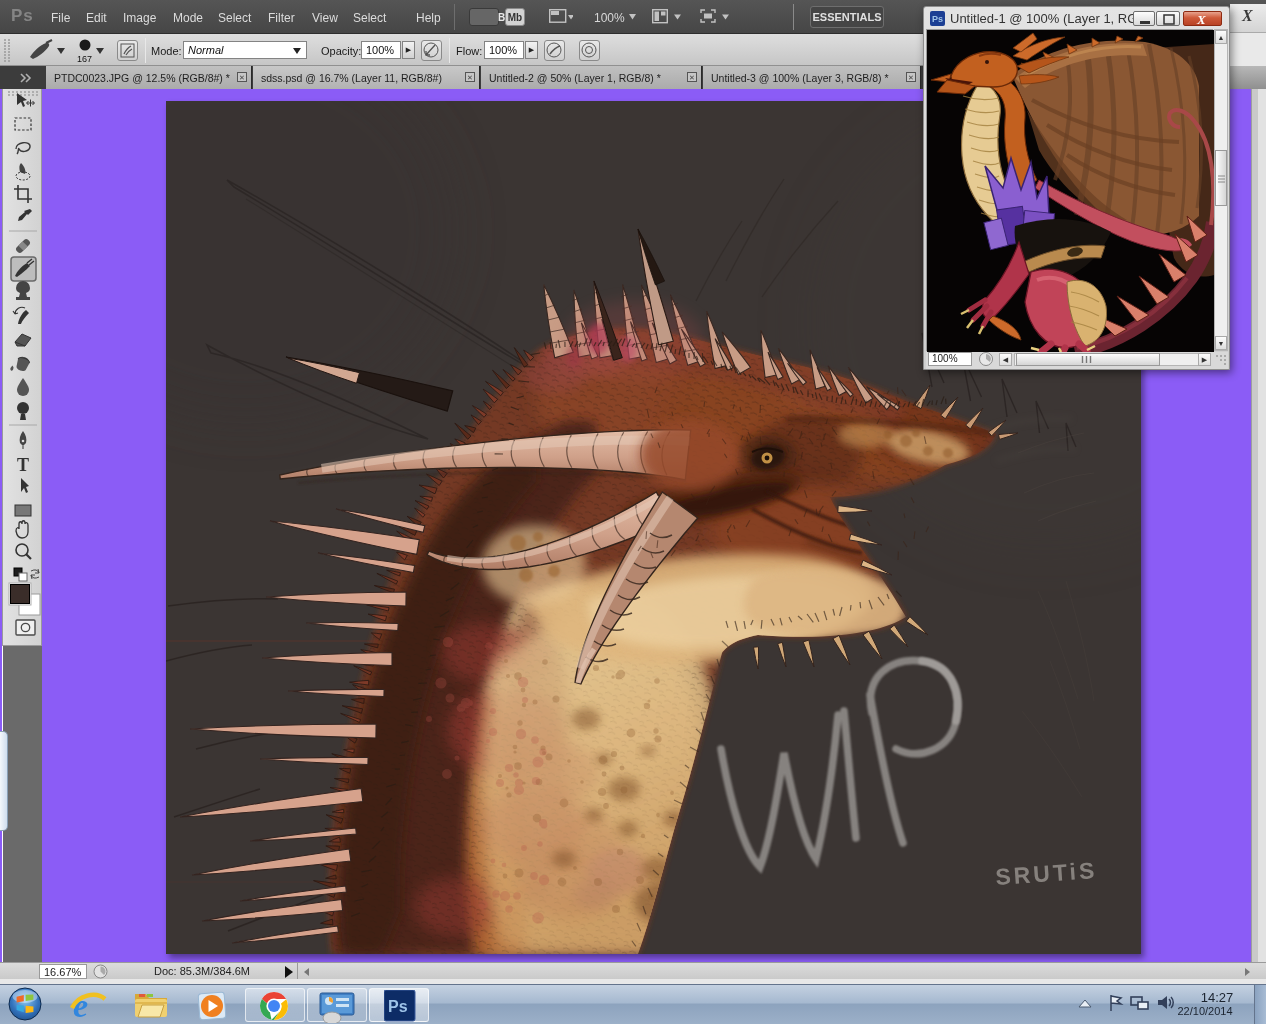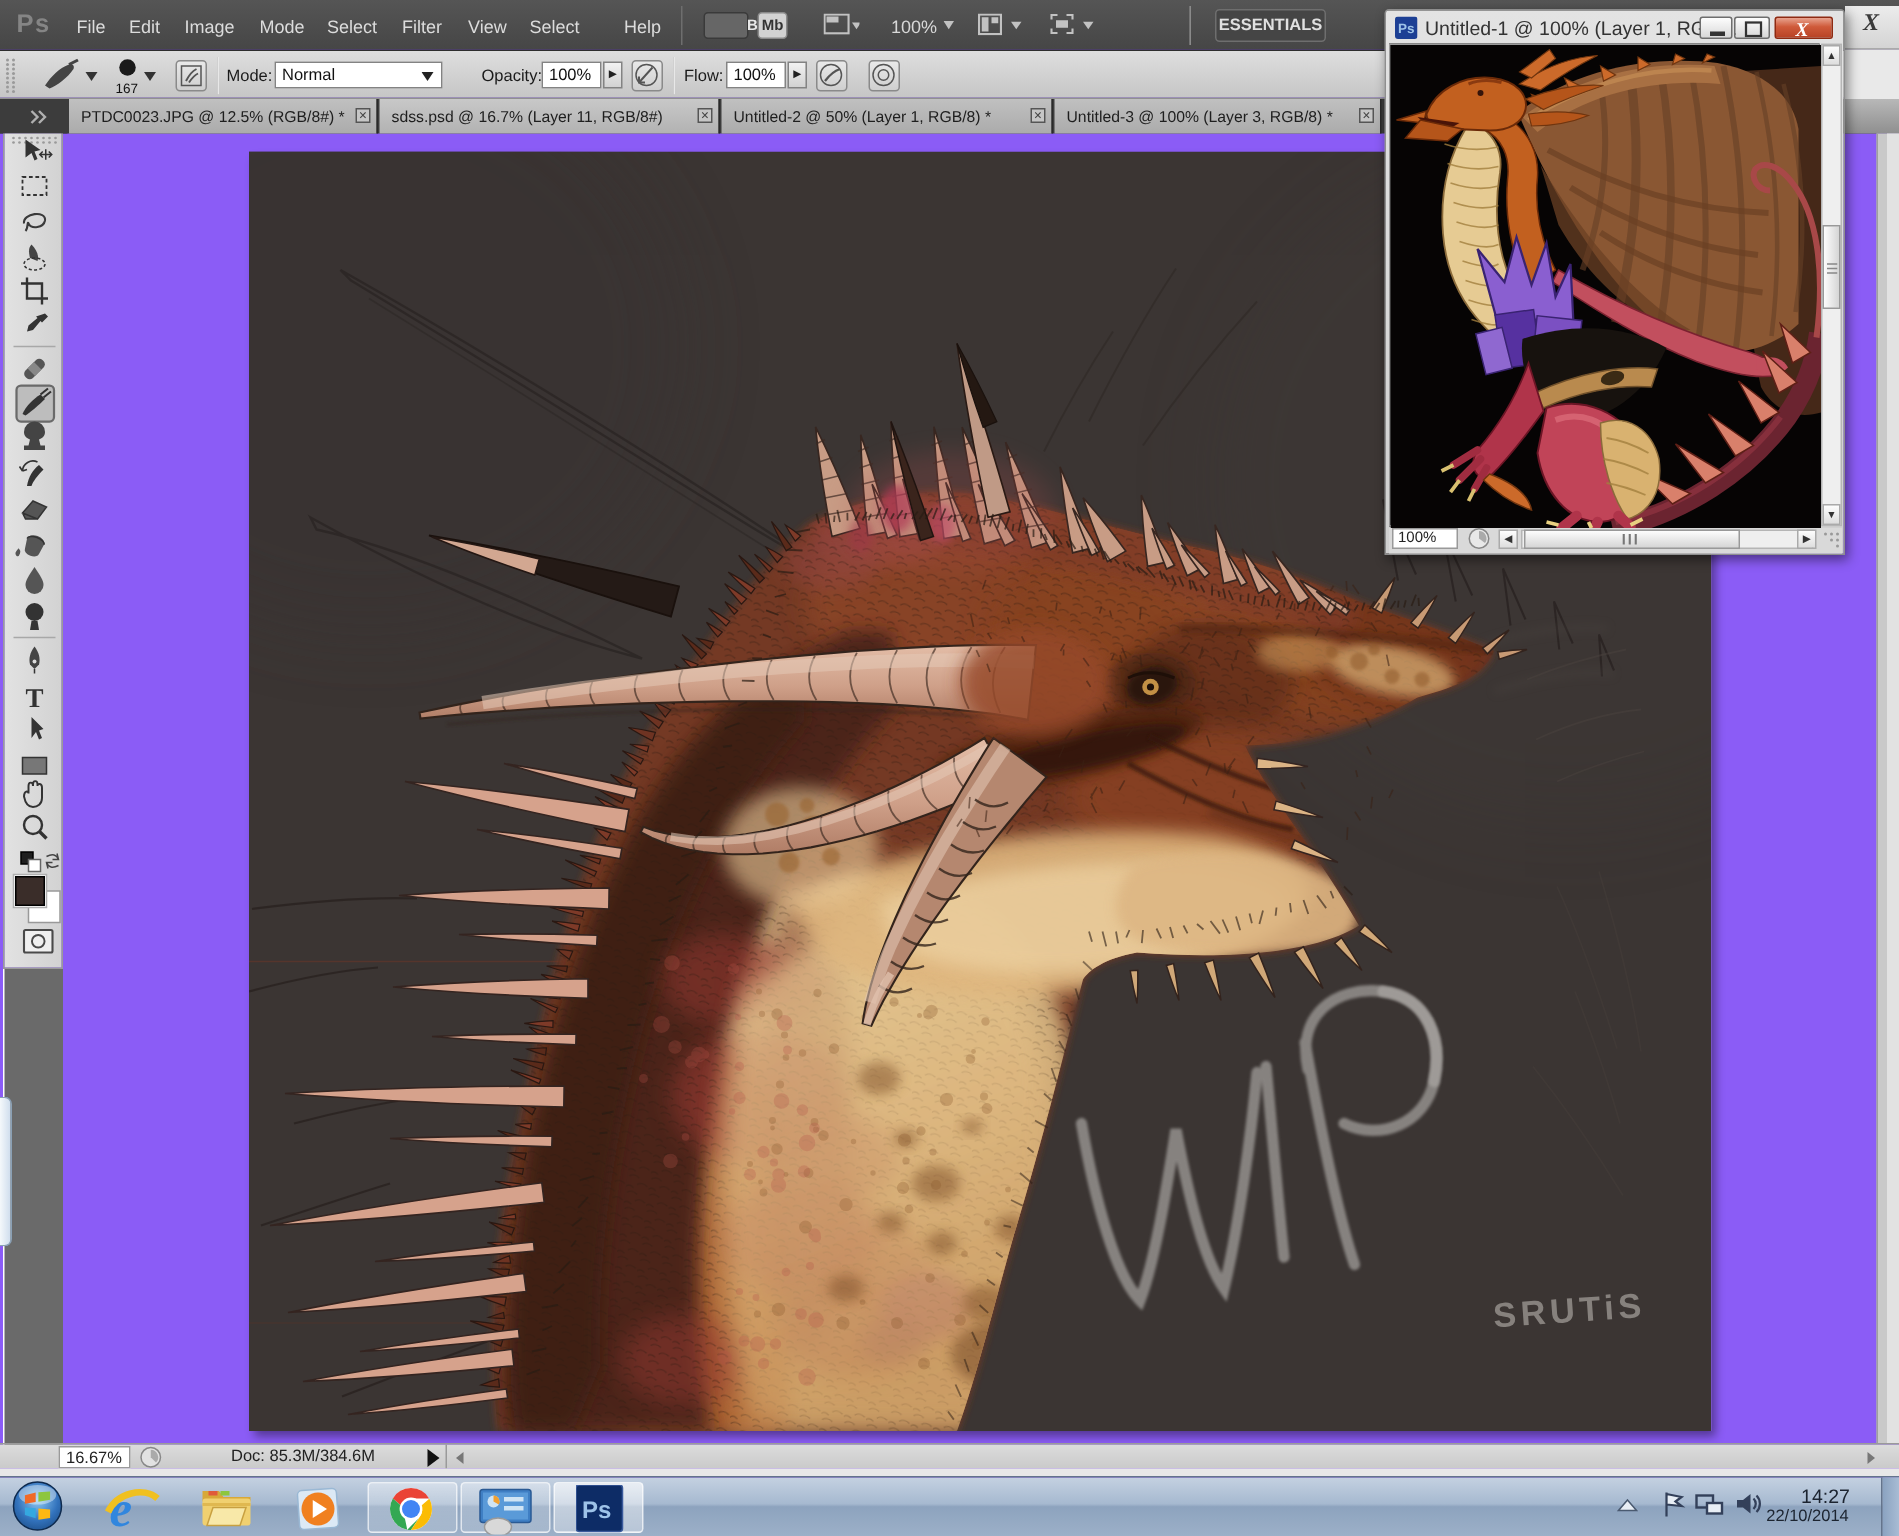--- a/index.html
+++ b/index.html
@@ -108,21 +108,21 @@
         <circle cx="9" cy="7" r="5.5" fill="#1a1a1a"></circle>
         <text x="1" y="24" font-size="9" fill="#111" font-family="Liberation Sans, sans-serif">167</text>
         <path d="M 20,10 l 8,0 -4,6 z" fill="#333"></path>
       </svg>
  <span class="oicon" style="left:117px"><svg width="19" height="19">
           <rect x="3" y="3" width="13" height="13" fill="none" stroke="#555"></rect>
           <path d="M 6,13 C 8,9 11,6 13,5 M 8,14 C 10,11 12,9 14,8" stroke="#555" stroke-width="1.3" fill="none"></path>
         </svg></span>
  <span class="osep" style="left:145px"></span>
  <span class="olabel" style="left:151px">Mode:</span>
- <span class="field" style="left:183px;width:112px;">Normal<svg style="position:absolute;right:4px;top:6px" width="9" height="7">
+ <span class="field" style="left:183px;width:124px;font-style:italic;">Normal<svg style="position:absolute;right:4px;top:6px" width="9" height="7">
           <path d="M 0,0 l 8,0 -4,6 z" fill="#222"></path>
         </svg></span>
  <span class="olabel" style="left:321px">Opacity:</span>
  <span class="field" style="left:361px;width:40px;">100%</span>
  <span class="spin" style="left:402px">▶</span>
  <span class="oicon" style="left:421px"><svg width="19" height="19">
           <circle cx="9" cy="9" r="7" fill="none" stroke="#555"></circle>
           <path d="M 4,14 L 13,4 M 4,10 L 4,14 L 8,14" stroke="#555" stroke-width="1.3" fill="none"></path>
         </svg></span>
  <span class="osep" style="left:449px"></span>

